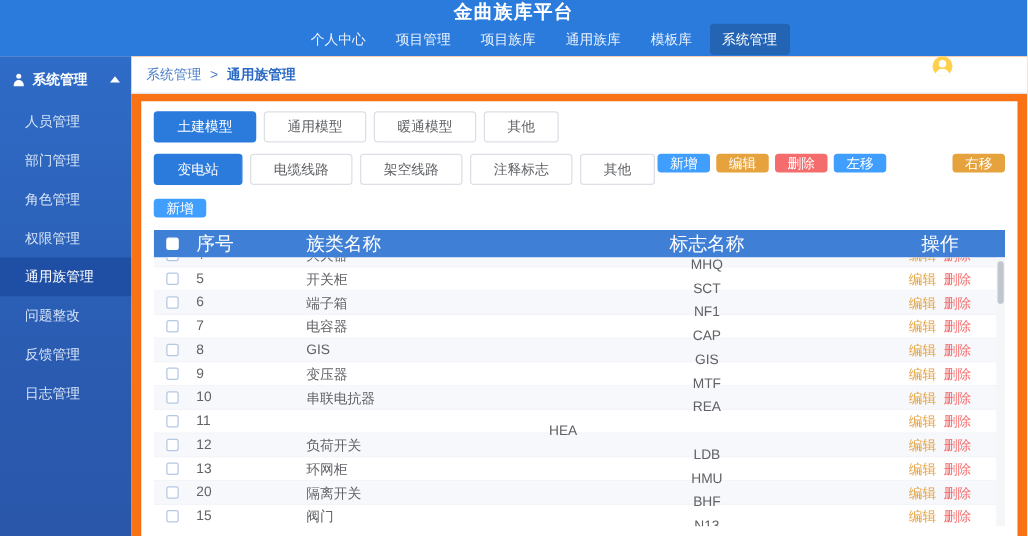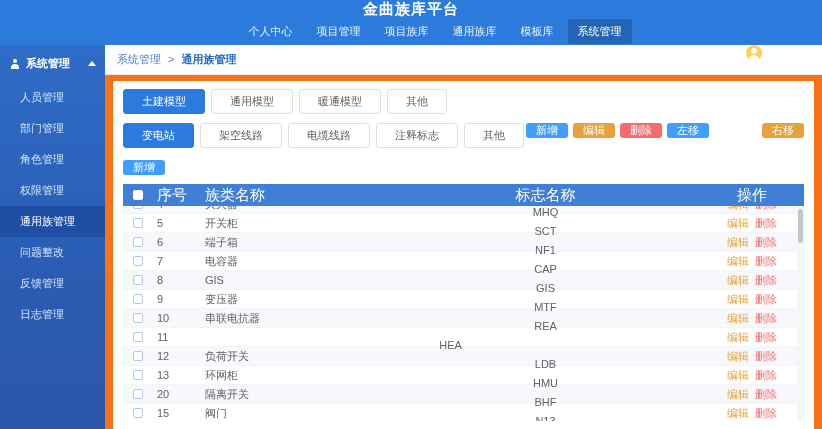--- a/index.html
+++ b/index.html
@@ -47,21 +47,21 @@
   .btn-group { margin-left: auto; display: flex; gap: 5px; }
   .mini-btn { font-size: 11px; padding: 0 10px; border: none; border-radius: 3px; color: #fff; cursor: pointer; white-space: nowrap; font-family: Liberation Serif, serif; }
 
   .add-row { margin-bottom: 9px; }
 
   .table { flex: 1; display: flex; flex-direction: column; overflow: hidden; }
   .thead { display: flex; align-items: center; background: #3f7fd6; color: #fff; font-size: 15px; height: 22px; flex-shrink: 0; justify-content: space-between; }
   .col { padding: 0 4px; }
   .col-check { width: 30px; display: flex; justify-content: center; align-items: center; flex-shrink: 0; }
   .col-no { width: 48px; flex-shrink: 0; }
-  .col-name { width: 190px; flex-shrink: 0; }
+  .col-name { width: 190px; flex-shrink: 0; margin-left: 40px; }
   .col-code { flex: 1; text-align: center; }
   .col-actions { width: 104px; flex-shrink: 0; text-align: center; }
   .cb { width: 10px; height: 10px; border: 1px solid #b5c7e3; border-radius: 2px; background: #fff; display: inline-block; cursor: pointer; }
   .cb.head { border-color: #fff; }
 
   .tbody { flex: 1; position: relative; overflow: hidden; }
   .rows { margin-top: -11px; }
   .row { display: flex; align-items: center; height: 19px; font-size: 11px; color: #606266; border-bottom: 1px solid #f2f4f7; background: #fff; }
   .row:nth-child(odd) { background: #f6f8fb; }
   .row .col-code { color: #606266; margin-top: 15px; }
@@ -126,22 +126,22 @@
         <div class="tab-row">
             <button class="tab active">土建模型</button>
             <button class="tab">通用模型</button>
             <button class="tab">暖通模型</button>
             <button class="tab">其他</button>
           </div>
 
         <div class="filter-row">
           <div class="tab-row">
               <button class="tab active">变电站</button>
+              <button class="tab">电缆线路</button>
               <button class="tab">架空线路</button>
-              <button class="tab">电缆线路</button>
               <button class="tab">注释标志</button>
               <button class="tab">其他</button>
             </div>
           <div class="btn-group">
               <button class="mini-btn" style="background: rgb(64, 158, 255);">新增</button>
               <button class="mini-btn" style="background: rgb(230, 162, 60);">编辑</button>
               <button class="mini-btn" style="background: rgb(245, 108, 108);">删除</button>
               <button class="mini-btn" style="background: rgb(64, 158, 255);">左移</button>
               <button class="mini-btn" style="background: rgb(230, 162, 60); margin-left: 48px;">右移</button>
             </div>

